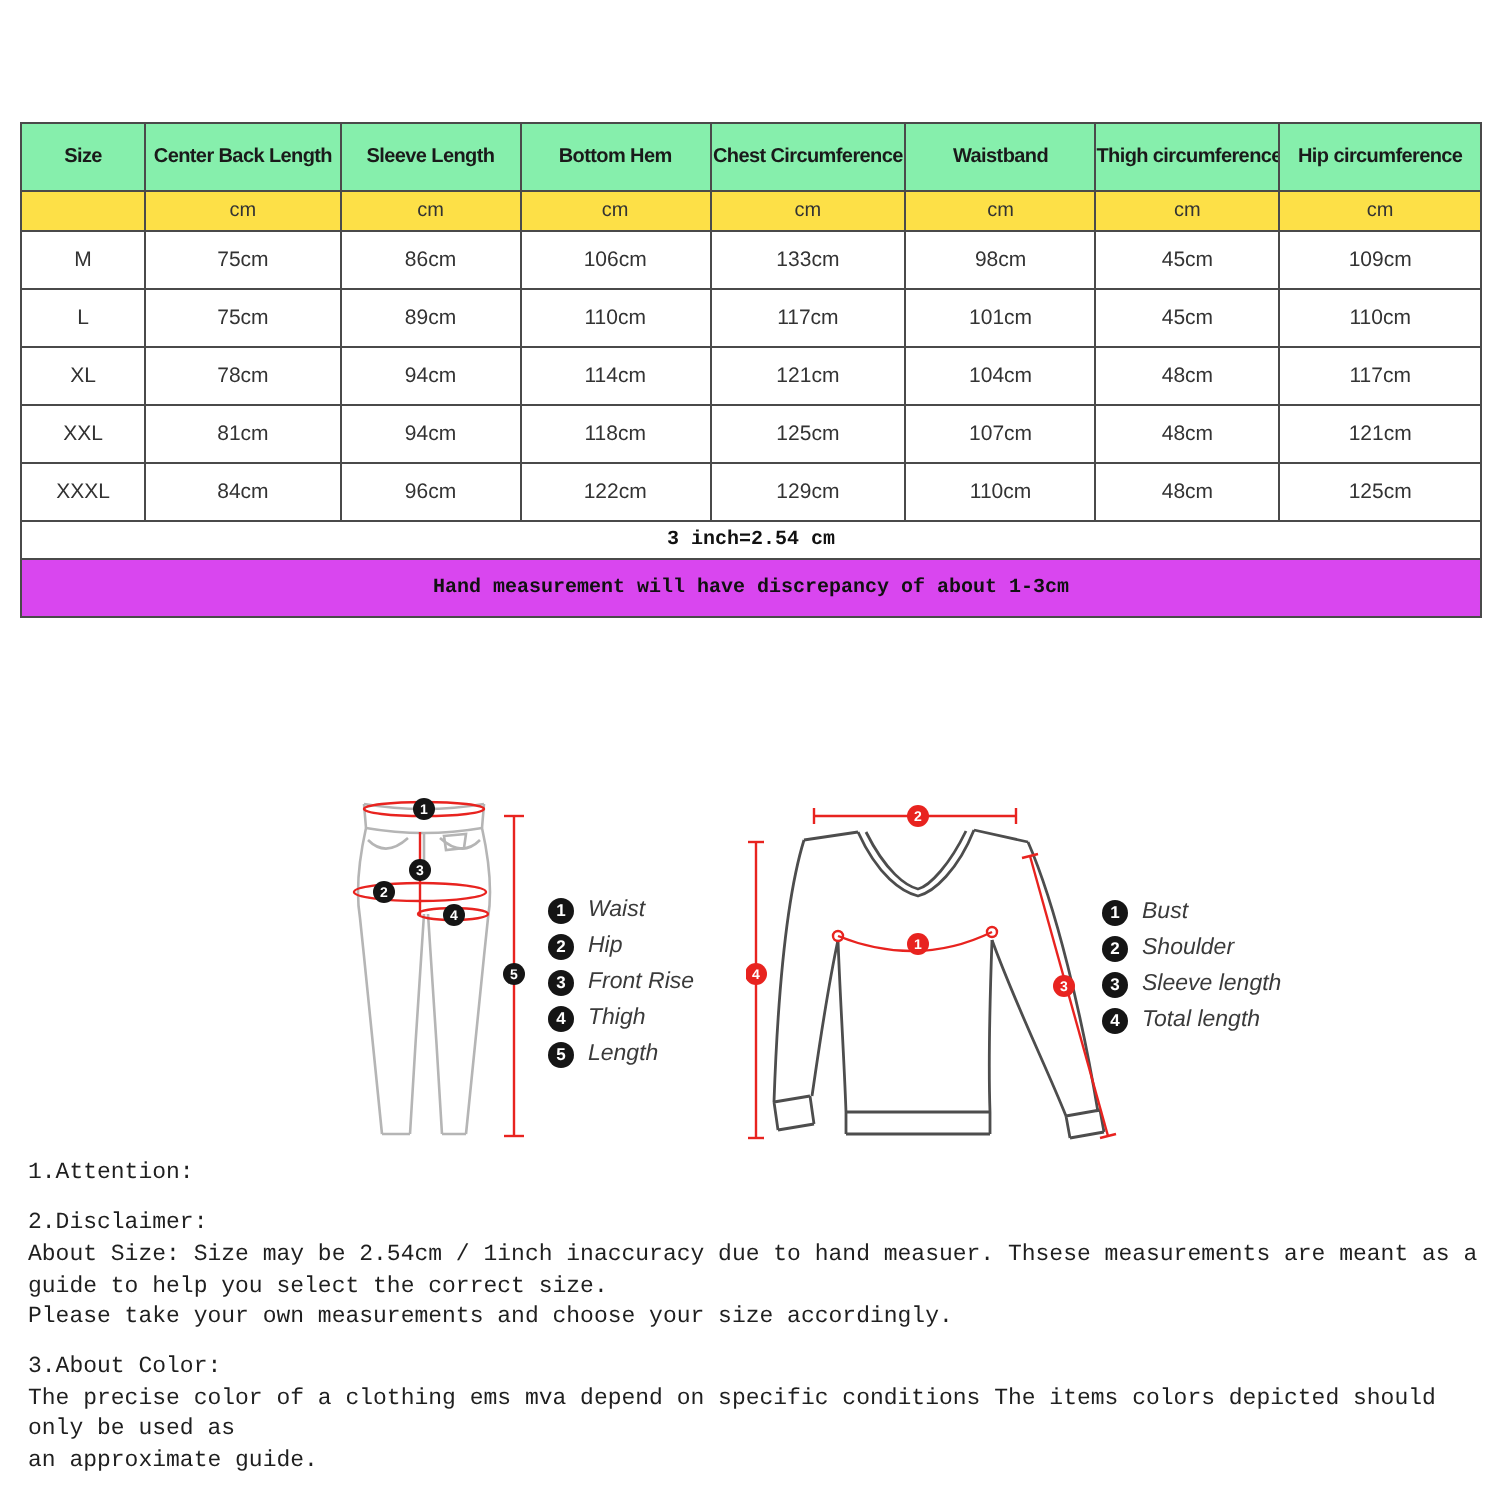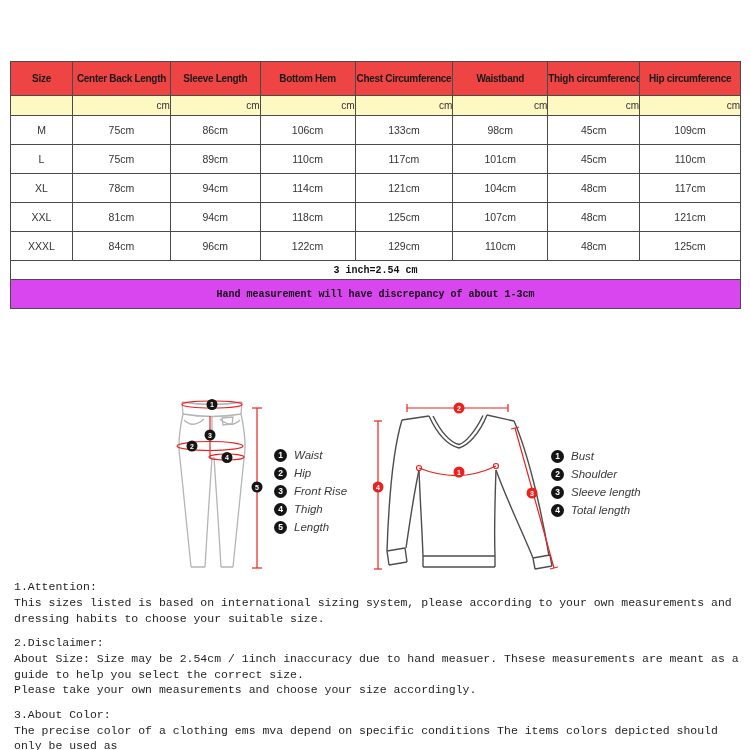--- a/index.html
+++ b/index.html
@@ -2,22 +2,22 @@
 <html><head>
 <meta charset="utf-8">
 <style>
   html,body{margin:0;padding:0;background:#fff;}
   body{width:750px;height:750px;position:relative;font-family:"Liberation Sans",sans-serif;overflow:hidden;}
 
   
   .size-table-wrap{position:absolute;left:10px;top:61px;width:731px;}
   table.size-table{width:100%;border-collapse:collapse;table-layout:fixed;}
   .size-table th,.size-table td{border:1px solid #4a4a4a;text-align:center;vertical-align:middle;padding:0;overflow:hidden;}
-  .size-table th{height:33px;font-size:10px;font-weight:bold;color:#1a1a1a;background:#ef4444;letter-spacing:-0.3px;white-space:nowrap;}
-  .size-table tr.unit-row td{height:19px;font-size:10px;color:#333;background:#fef9c3;text-align:right;}
+  .size-table th{height:33px;font-size:10px;font-weight:bold;color:#1a1a1a;background:#86efac;letter-spacing:-0.3px;white-space:nowrap;}
+  .size-table tr.unit-row td{height:19px;font-size:10px;color:#333;background:#fde047;}
   .size-table tr.data-row td{height:28px;font-size:10.5px;color:#333;background:#fff;}
   .size-table tr.note-row-1 td{height:18px;background:#fff;font-family:"Liberation Mono",monospace;font-weight:bold;font-size:10px;color:#111;}
   .size-table tr.note-row-2 td{height:28px;background:#d946ef;font-family:"Liberation Mono",monospace;font-weight:bold;font-size:10px;color:#111;}
 
   
   .diagram{position:absolute;}
   .legend{position:absolute;display:flex;flex-direction:column;}
   .legend-item{display:flex;align-items:center;height:18px;}
   .legend-badge{width:13px;height:13px;border-radius:50%;background:#151515;color:#fff;font-size:8.5px;font-weight:bold;display:flex;align-items:center;justify-content:center;flex:0 0 13px;}
   .legend-label{margin-left:7px;font-size:11.5px;color:#3a3a3a;white-space:nowrap;font-style:italic;}
@@ -246,21 +246,20 @@
     </div>
     <div class="legend-item">
       <span class="legend-badge">4</span>
       <span class="legend-label">Total length</span>
     </div>
   </div>
 
 <div class="notes" id="notes">
     <div class="note-section">
       <div class="note-title">1.Attention:</div>
-      <div class="note-line">This sizes listed is based on international sizing system, please according to your own measurements and dressing habits to choose your suitable size.</div>
     </div>
     <div class="note-section">
       <div class="note-title">2.Disclaimer:</div>
       <div class="note-line">About Size: Size may be 2.54cm / 1inch inaccuracy due to hand measuer. Thsese measurements are meant as a guide to help you select the correct size.</div>
       <div class="note-line">Please take your own measurements and choose your size accordingly.</div>
     </div>
     <div class="note-section">
       <div class="note-title">3.About Color:</div>
       <div class="note-line">The precise color of a clothing ems mva depend on specific conditions The items colors depicted should only be used as</div>
       <div class="note-line">an approximate guide.</div>

